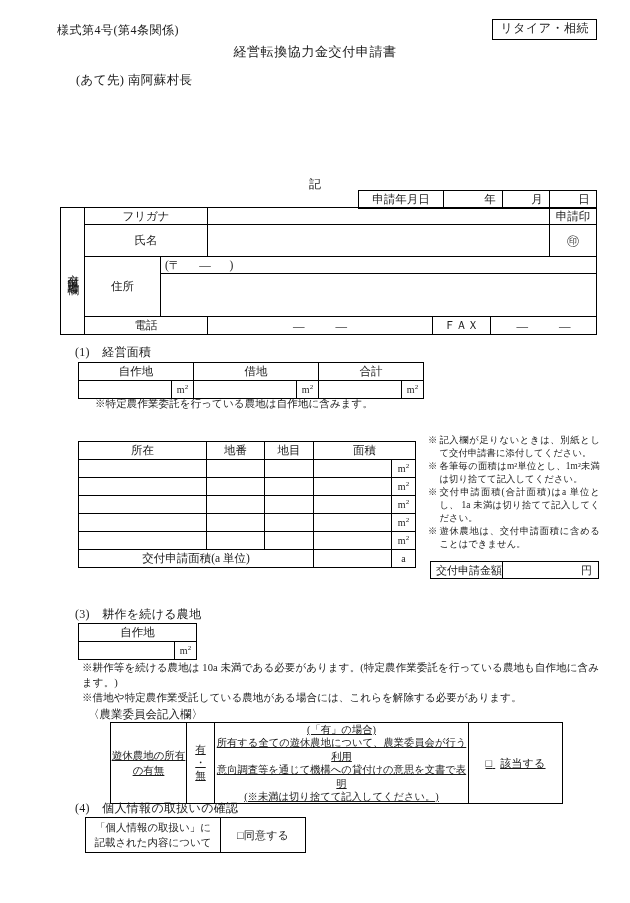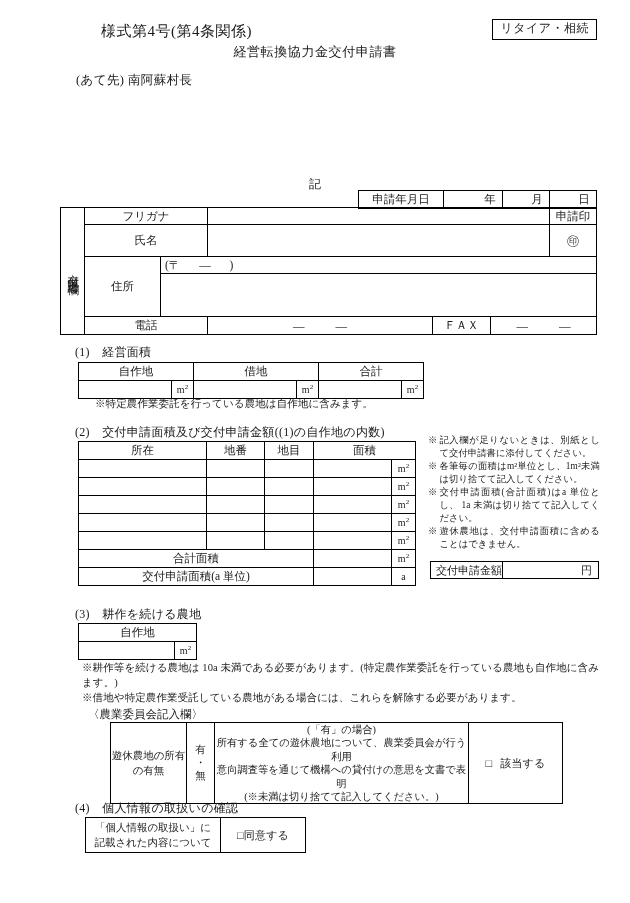--- a/index.html
+++ b/index.html
@@ -27,24 +27,23 @@
     position: absolute;
     top: 22px;
     left: 0;
     width: 630px;
     height: 18px;
   }
   .form-no {
     position: absolute;
     left: 57px;
     top: 0;
-    font-size: 15px;
+    font-size: 12px;
     letter-spacing: .5px;
     white-space: nowrap;
-    margin-left: 44px;
   }
   .cat-badge {
     position: absolute;
     right: 33px;
     top: -3px;
     border: 1px solid #000;
     padding: 2px 7px 3px 7px;
     font-size: 12px;
     letter-spacing: .5px;
     white-space: nowrap;
@@ -163,21 +162,21 @@
   .amt-tbl { top: 561px; left: 430px; width: 168px; }
   .amt-tbl td { height: 16px; font-size: 11px; text-align: right; }
 
   
   .t3 { top: 623px; left: 78px; width: 118px; }
   .t3 td { height: 17px; }
 
   
   .cmt-title { position: absolute; top: 707px; left: 88px; font-size: 11.5px; }
   .t4 { top: 722px; left: 110px; width: 452px; }
-  .t4 td { height: 16px; }
+  .t4 td { height: 16px; text-decoration: underline; }
   .cell-left {
     text-align: left;
     padding: 2px 4px;
     font-size: 10.3px;
     line-height: 13.4px;
   }
   .aru-nashi {
     font-size: 10.5px;
     line-height: 12.6px;
     padding: 2px 0;
@@ -305,21 +304,20 @@
         <td class="unit"><span>m</span><span class="sup">2</span></td>
         <td></td>
         <td class="unit"><span>m</span><span class="sup">2</span></td>
         <td></td>
         <td class="unit"><span>m</span><span class="sup">2</span></td>
       </tr>
     </tbody>
   </table>
   <div class="note" style="top:396px;left:95px">※特定農作業委託を行っている農地は自作地に含みます。</div>
 
-  <div class="sec-head" style="top:424px;left:75px">(2)　交付申請面積及び交付申請金額((1)の自作地の内数)</div>
   <table class="tbl t2">
     <colgroup>
       <col style="width:128px">
         <col style="width:58px">
         <col style="width:49px">
       <col style="width:78px">
         <col style="width:24px">
     </colgroup>
     <tbody>
       <tr>
@@ -353,25 +351,20 @@
         <td></td>
         <td></td>
         <td></td>
         <td></td>
         <td class="unit"><span>m</span><span class="sup">2</span></td>
       </tr>
       <tr>
         <td></td>
         <td></td>
         <td></td>
-        <td></td>
-        <td class="unit"><span>m</span><span class="sup">2</span></td>
-      </tr>
-      <tr>
-        <td colspan="3">合計面積</td>
         <td></td>
         <td class="unit"><span>m</span><span class="sup">2</span></td>
       </tr>
       <tr>
         <td colspan="3">交付申請面積(a 単位)</td>
         <td></td>
         <td class="unit">a</td>
       </tr>
     </tbody>
   </table>

